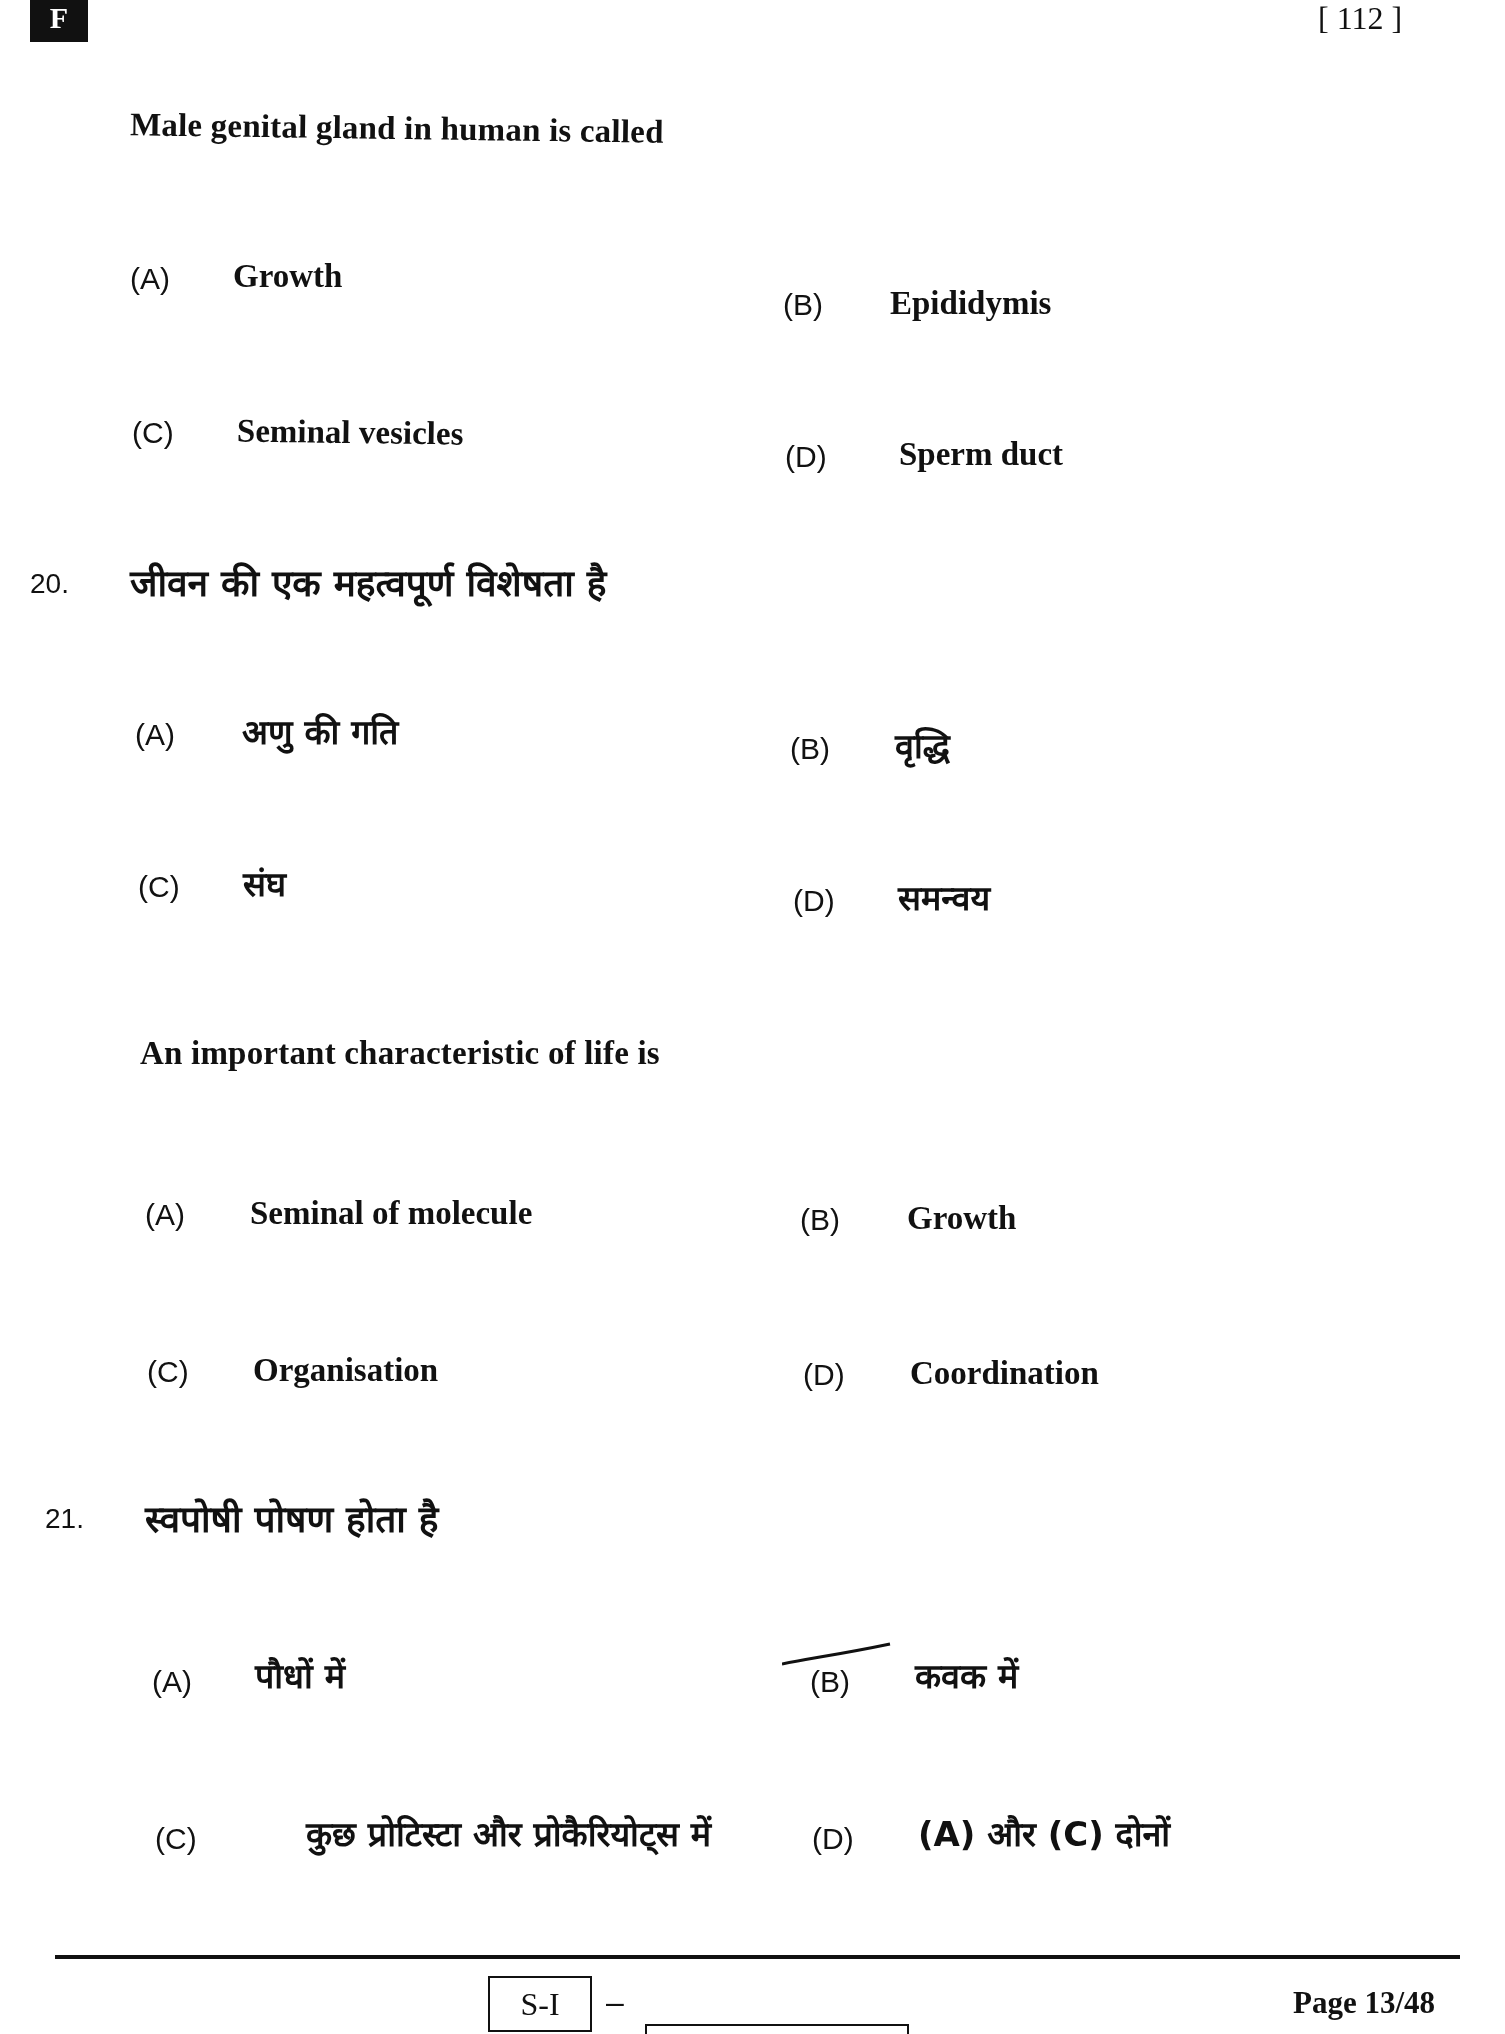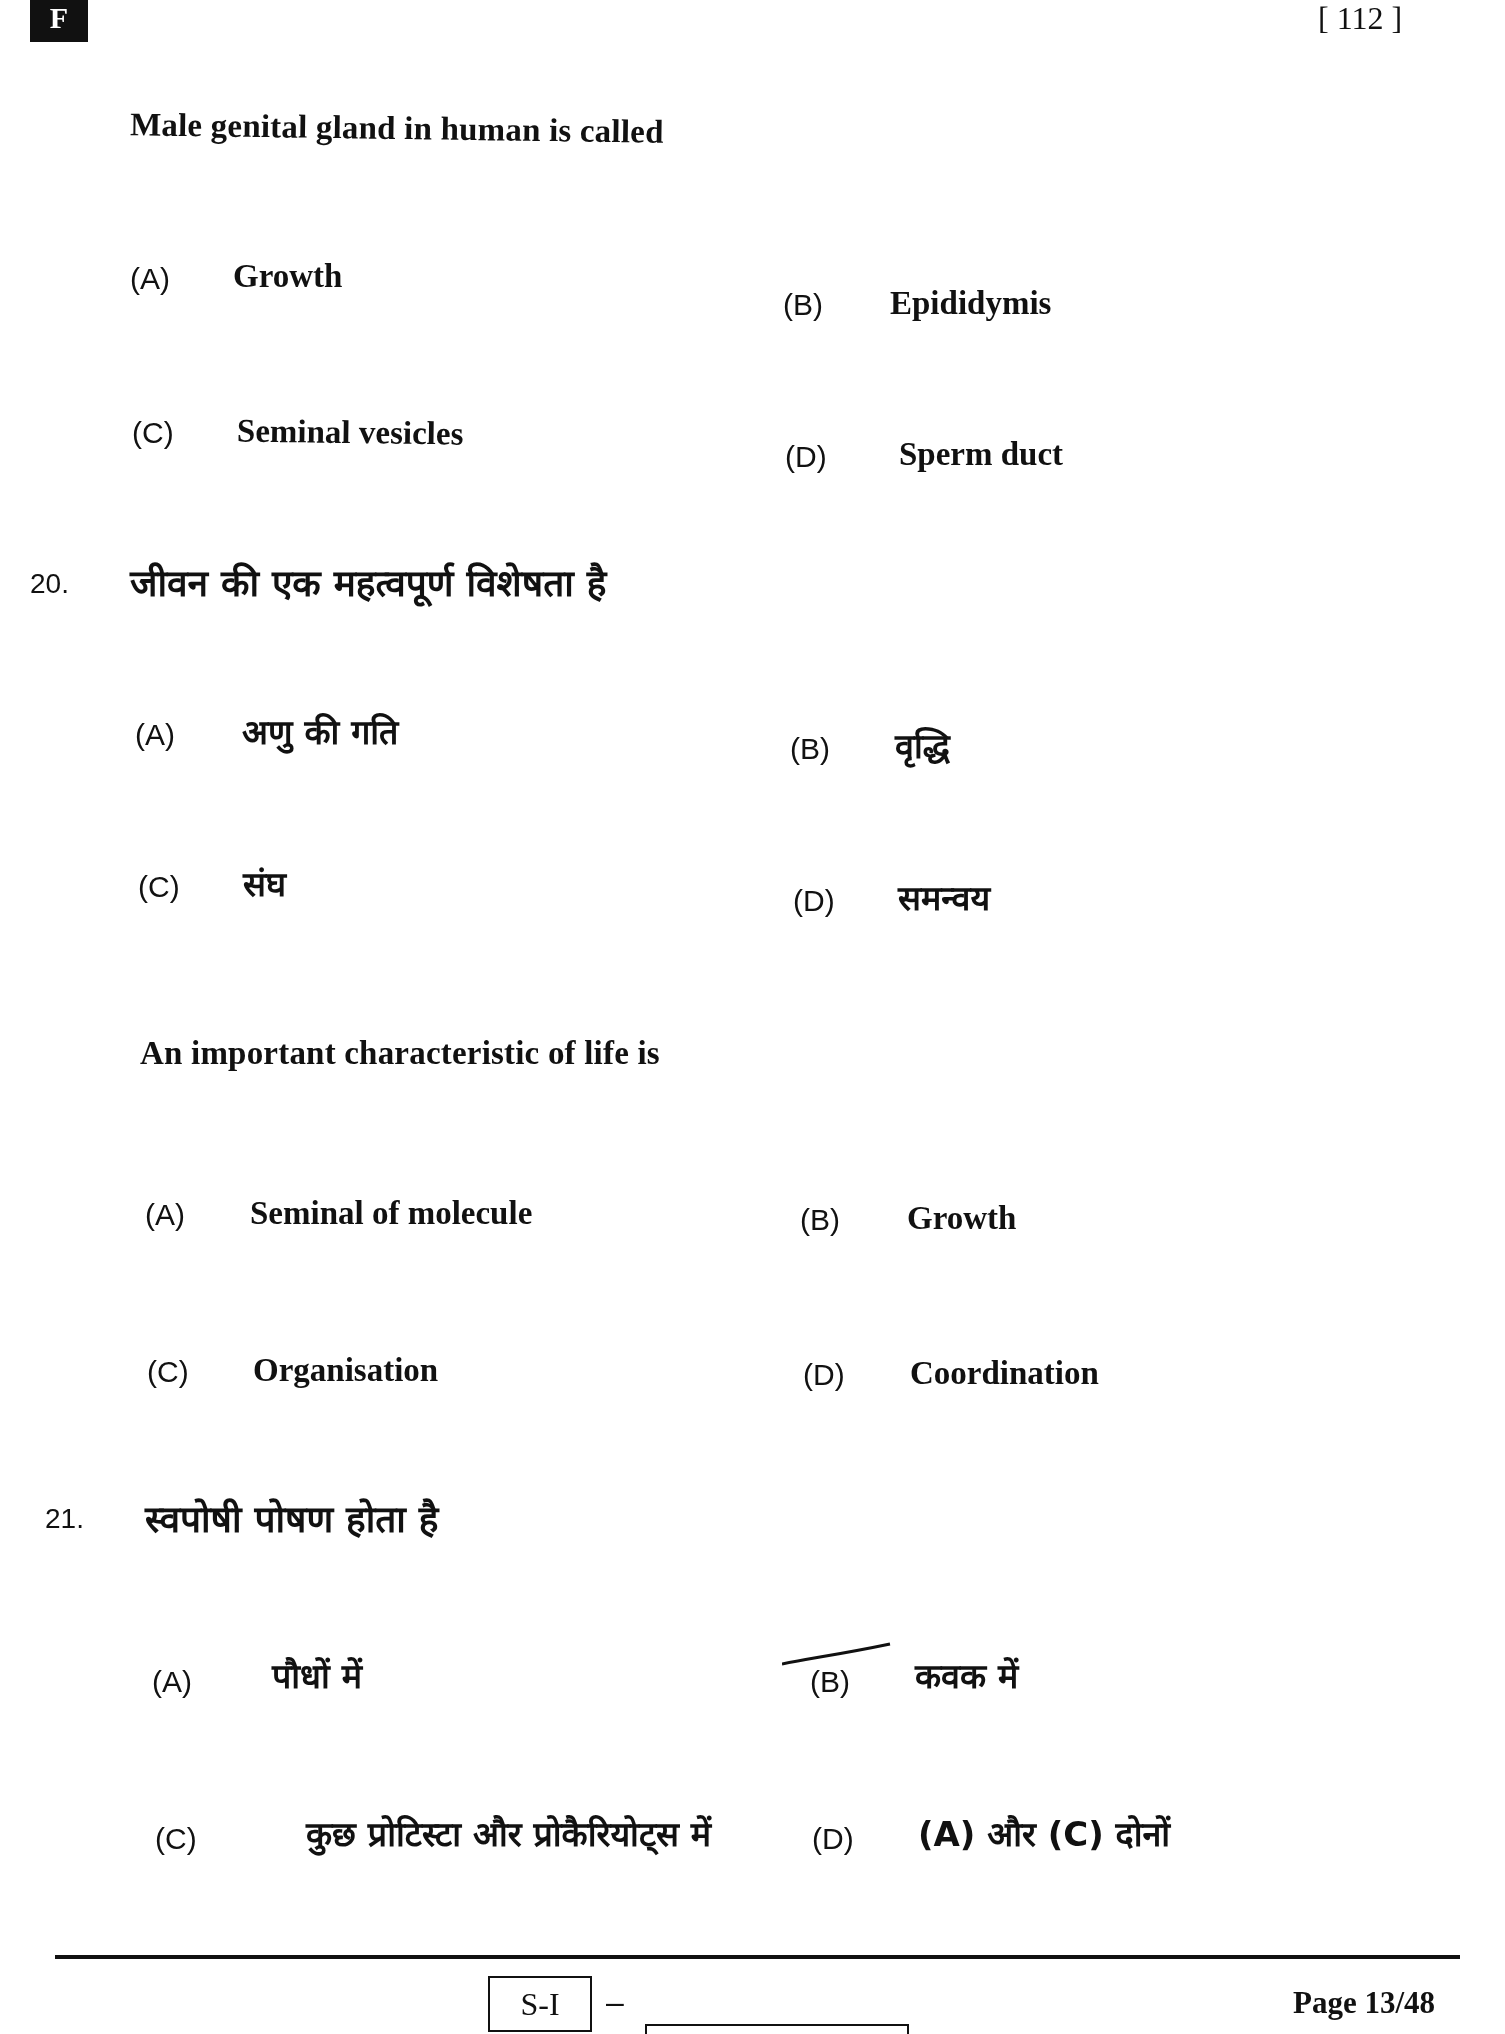--- a/index.html
+++ b/index.html
@@ -65,21 +65,21 @@
 
 <div class="abs lbl" style="left:147px; top:1355px;">(C)</div>
 <div class="abs opt-en" style="left:253px; top:1352px;text-align:right;">Organisation</div>
 <div class="abs lbl" style="left:803px; top:1358px;">(D)</div>
 <div class="abs opt-en" style="left:910px; top:1355px;">Coordination</div>
 
 <div class="abs qnum" style="left:45px; top:1503px;">21.</div>
 <div class="abs q-hi" style="left:145px; top:1492px;">स्वपोषी पोषण होता है</div>
 
 <div class="abs lbl" style="left:152px; top:1665px;">(A)</div>
-<div class="abs opt-hi" style="left:272px; top:1652px;">पौधों में</div>
+<div class="abs opt-hi" style="left:255px; top:1652px;">पौधों में</div>
 <svg class="abs mark" viewBox="0 0 110 30">
   <path d="M0 24 C 30 18, 60 14, 108 4" stroke="#111" stroke-width="3" fill="none"></path>
 </svg>
 <div class="abs lbl" style="left:810px; top:1665px;">(B)</div>
 <div class="abs opt-hi" style="left:915px; top:1652px;">कवक में</div>
 
 <div class="abs lbl" style="left:155px; top:1822px;">(C)</div>
 <div class="abs opt-hi" style="left:258px; top:1810px;margin-left:48px;">कुछ प्रोटिस्टा और प्रोकैरियोट्स में</div>
 <div class="abs lbl" style="left:812px; top:1822px;">(D)</div>
 <div class="abs opt-hi" style="left:918px; top:1810px;">(A) और (C) दोनों</div>

